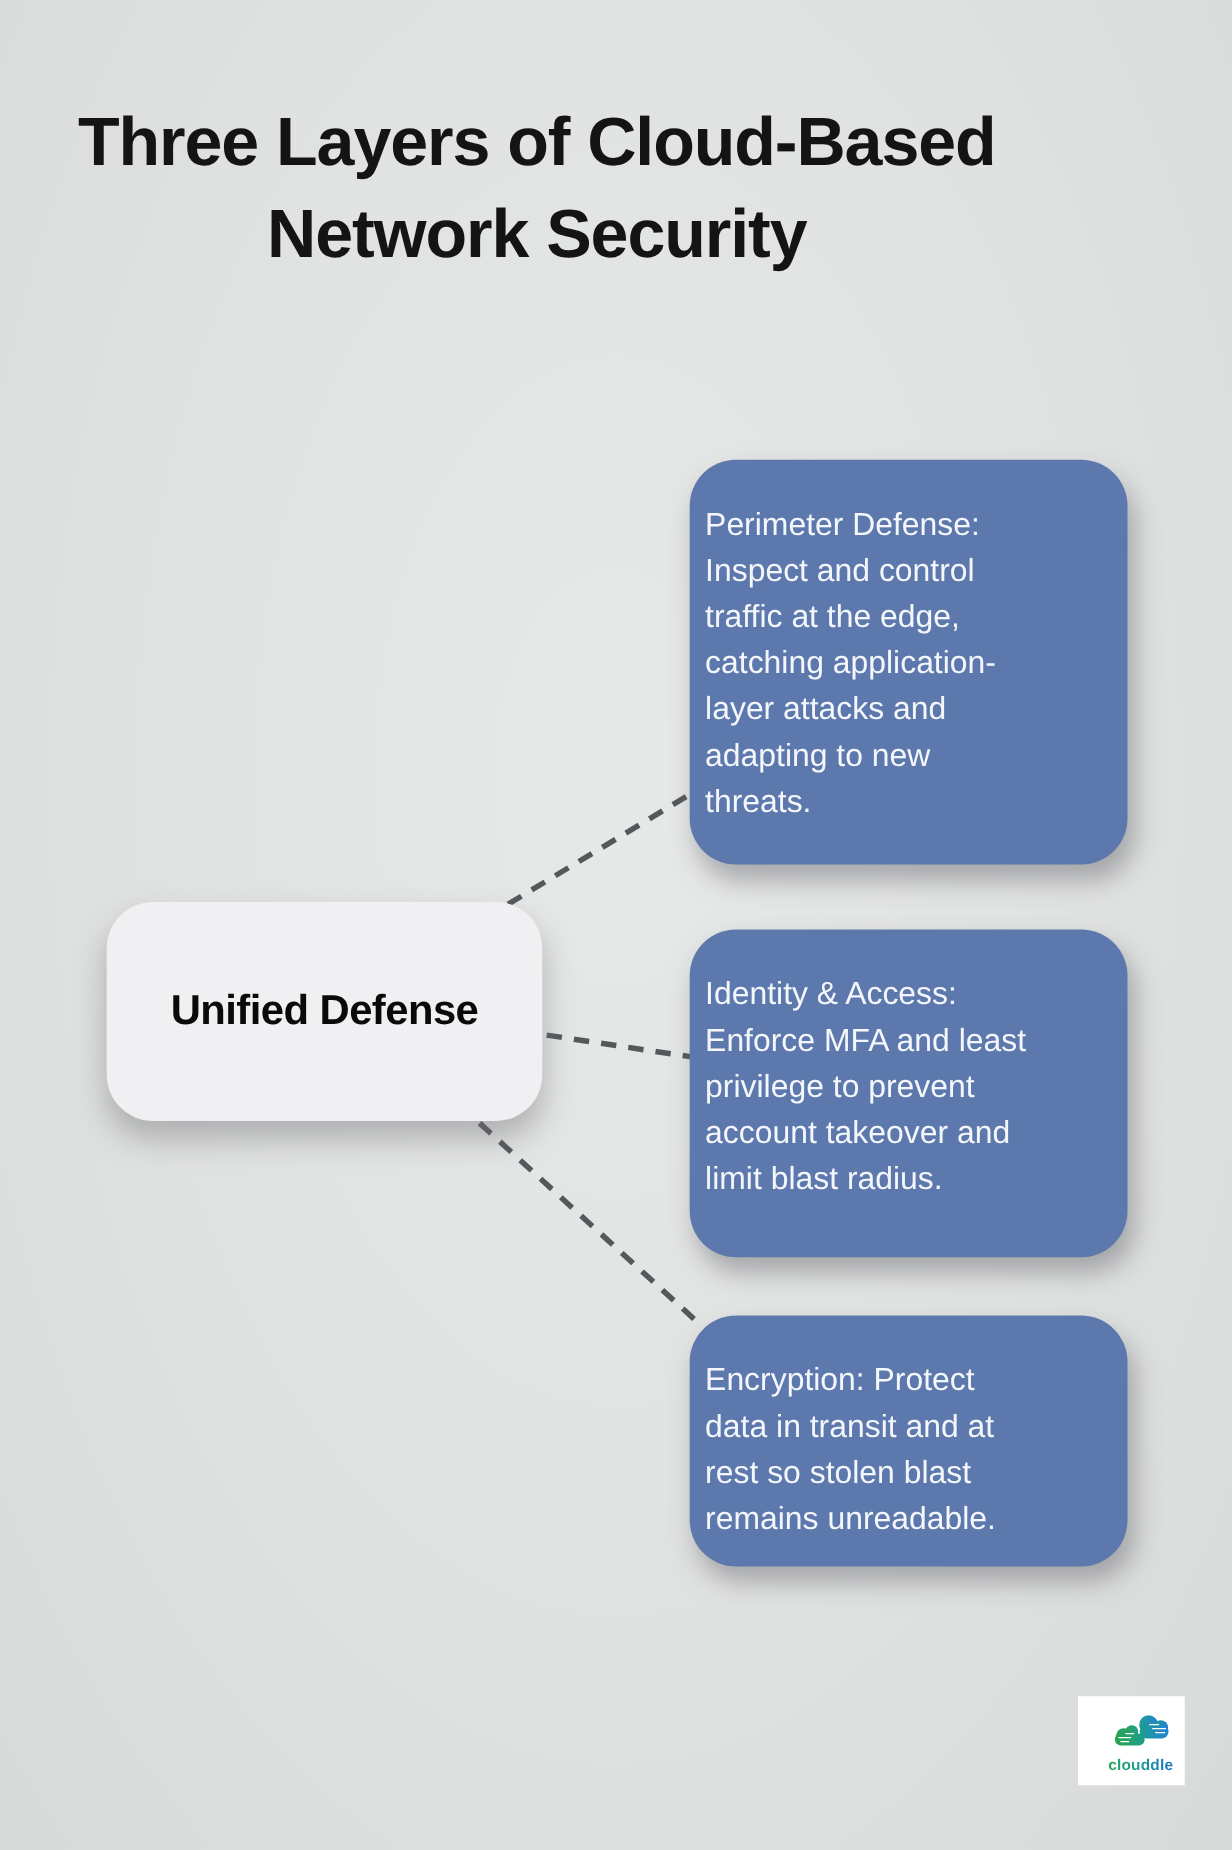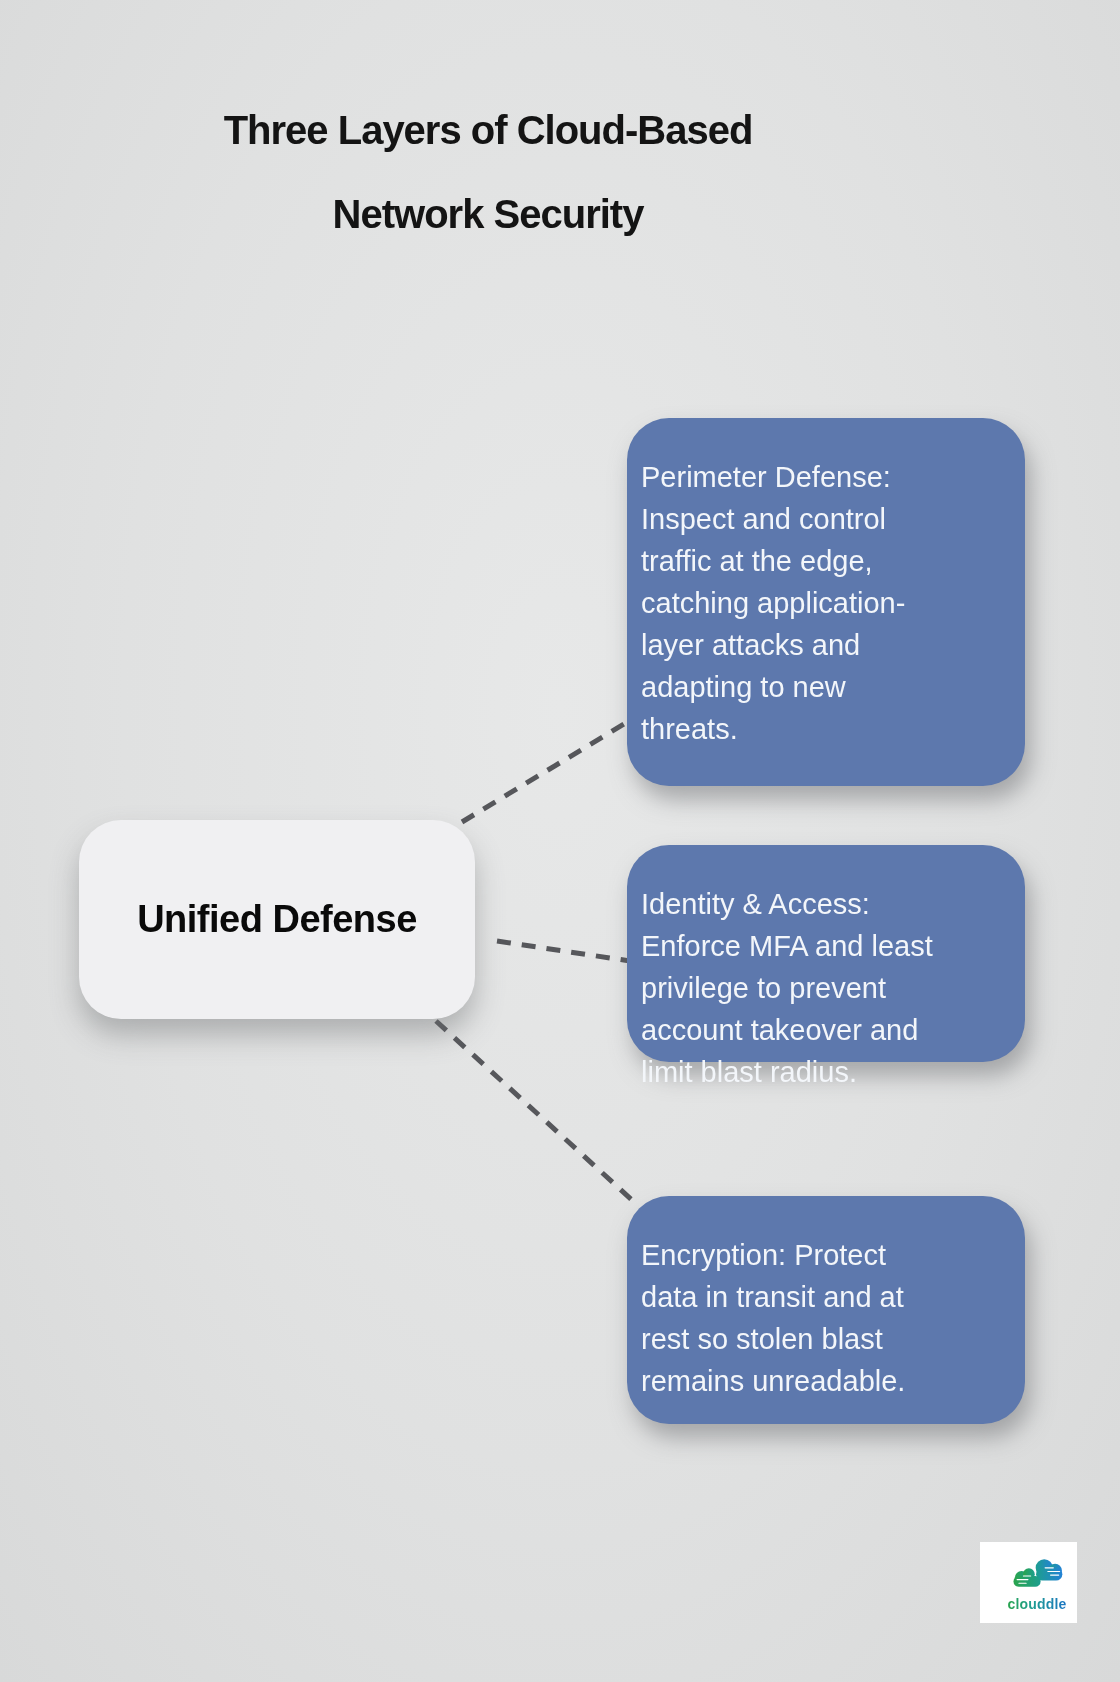--- a/index.html
+++ b/index.html
@@ -10,35 +10,35 @@
     overflow: hidden;
     font-family: "Liberation Sans", sans-serif;
     background: radial-gradient(ellipse at 50% 42%, #e7e8e8 0%, #e0e1e1 55%, #d8d9d9 100%);
   }
   .title {
     position: absolute;
     left: 0; top: 88px;
     width: 976px;
     margin: 0;
     text-align: center;
-    font-size: 40px;
+    font-size: 62px;
     line-height: 84px;
     font-weight: 700;
     letter-spacing: -1px;
     color: #141414;
     white-space: pre-line;
   }
   .connectors {
     position: absolute;
     left: 0; top: 0;
     width: 1120px; height: 1682px;
   }
   .center-node {
     position: absolute;
-    left: 79px; top: 820px;
+    left: 97px; top: 820px;
     width: 396px; height: 199px;
     background: #f0f0f2;
     border-radius: 42px;
     box-shadow: 0 16px 28px rgba(110,112,116,0.45);
     display: flex;
     align-items: center;
     justify-content: center;
   }
   .center-node .label {
     font-size: 38px;
@@ -54,21 +54,21 @@
     background: #5d78ad;
     border-radius: 42px;
     box-shadow: 6px 14px 22px rgba(108,110,114,0.5);
     color: #f3f6fa;
     font-size: 29px;
     line-height: 42px;
     padding: 38px 12px 0 14px;
     white-space: pre-line;
   }
   .node-1 { top: 418px; height: 368px; }
-  .node-2 { top: 845px; height: 217px; }
+  .node-2 { top: 845px; height: 298px; }
   .node-3 { top: 1196px; height: 228px; }
   .logo {
     position: absolute;
     left: 980px; top: 1542px;
     width: 80px; height: 81px;
     background: #ffffff;
     display: flex;
     flex-direction: column;
     align-items: center;
     justify-content: center;

